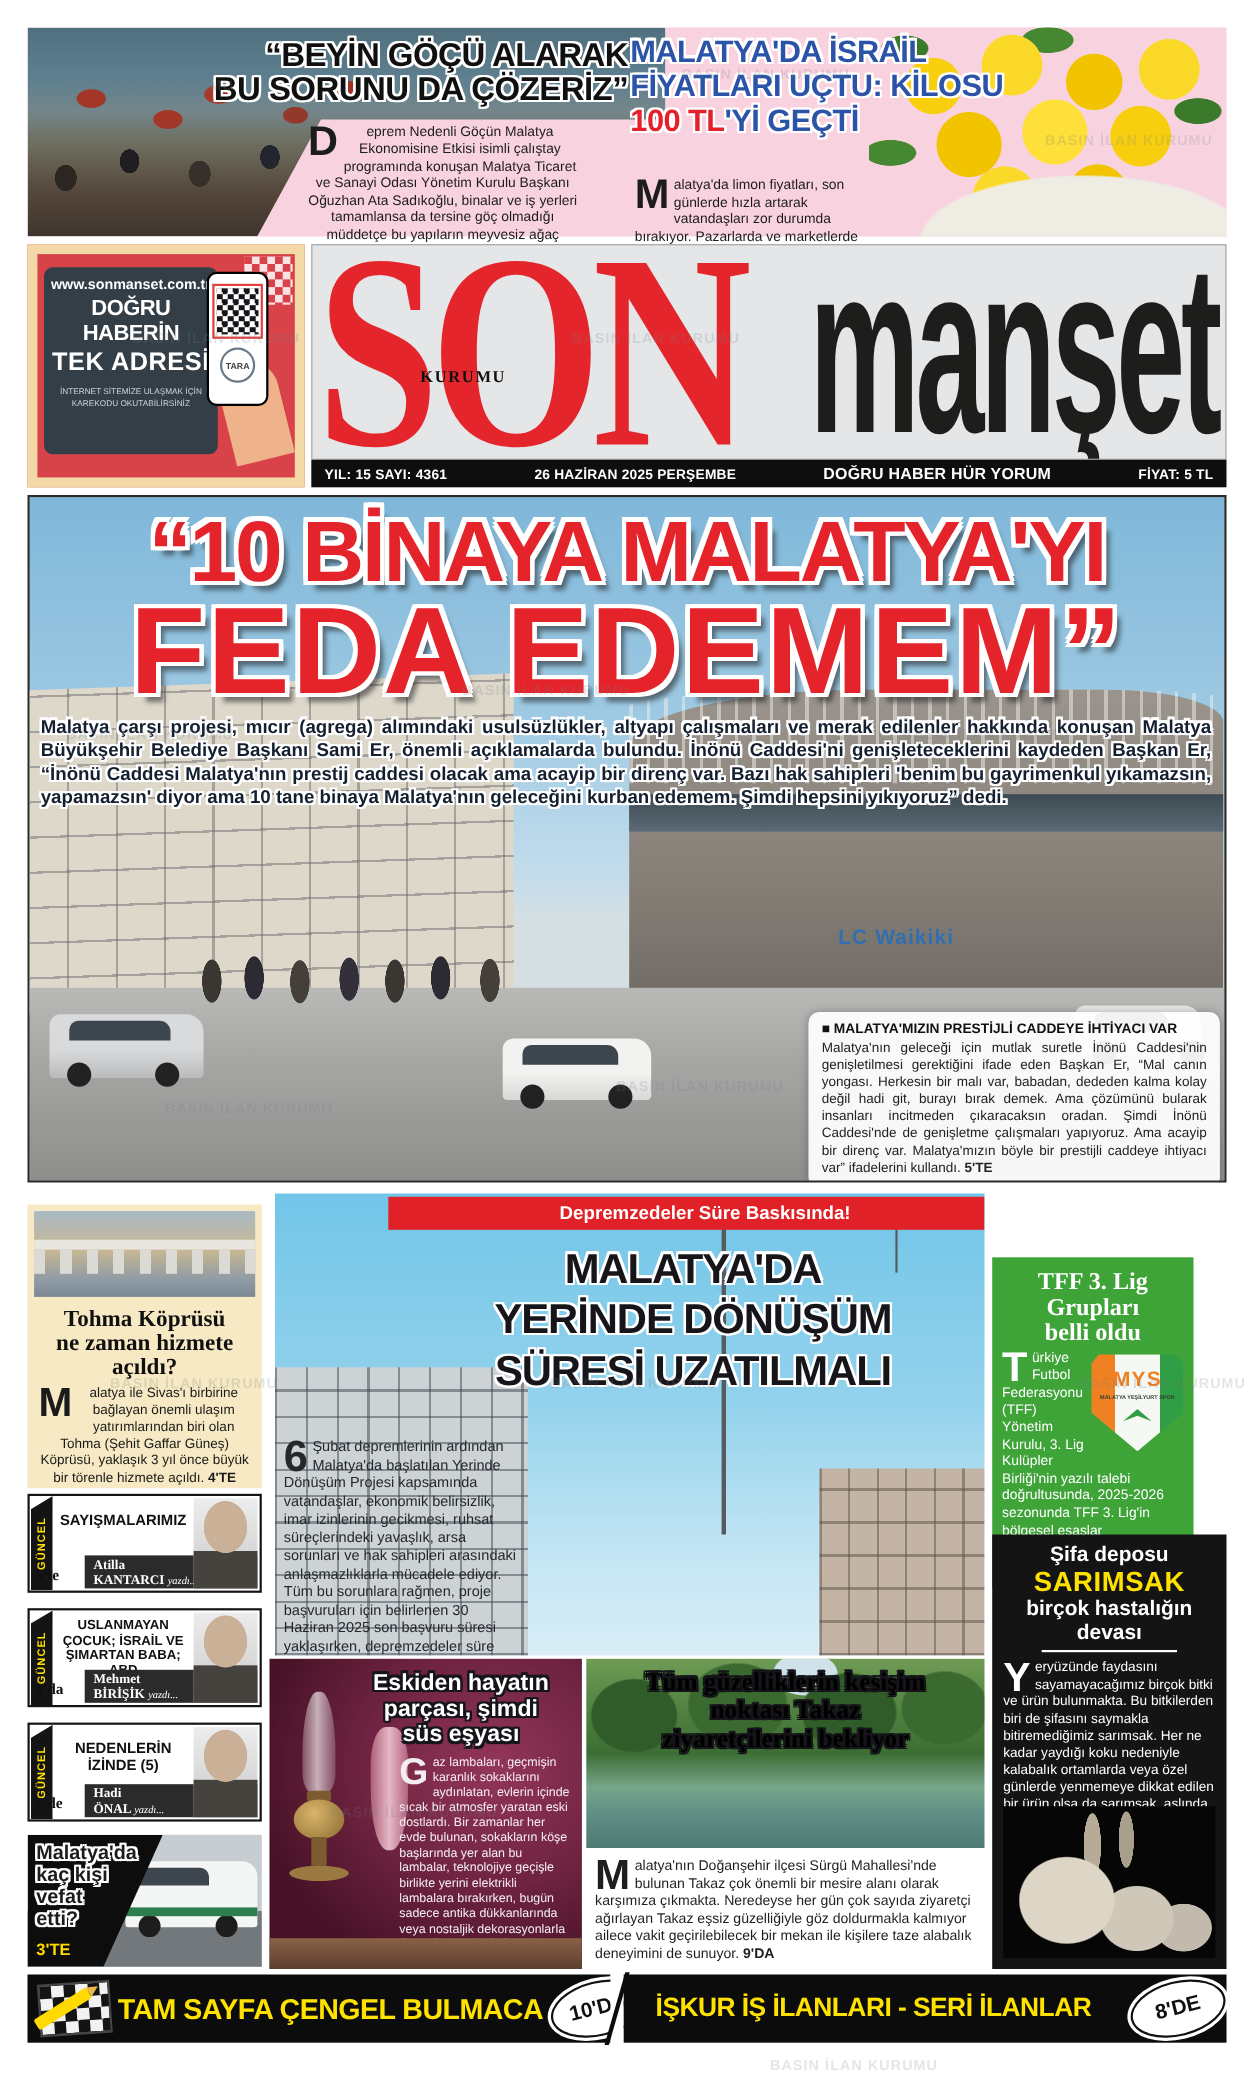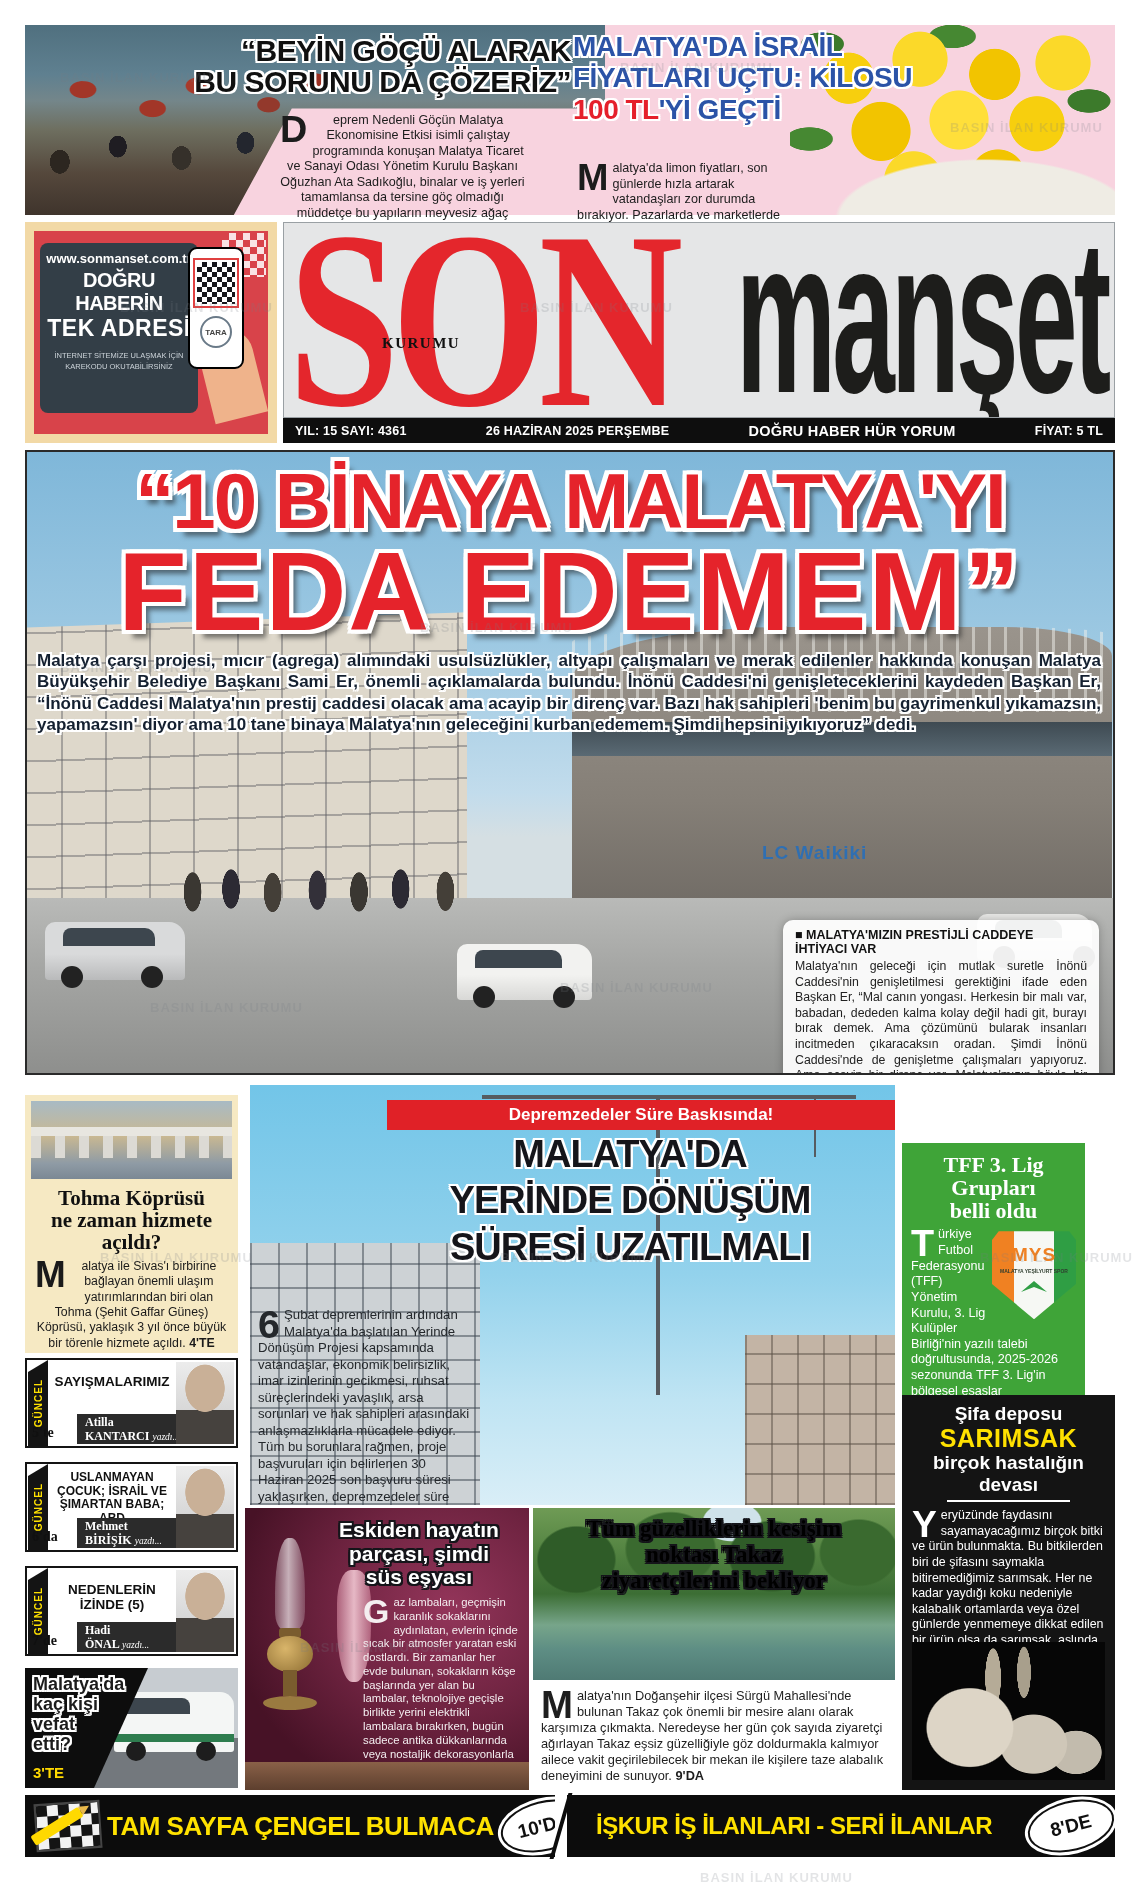--- a/index.html
+++ b/index.html
@@ -91,21 +91,21 @@
     radial-gradient(9px 20px at 87% 54%,#443f38 96%,transparent);}
   .car{position:absolute;border-radius:10px 16px 4px 4px;}
   .car::before{content:"";position:absolute;left:18px;top:6px;right:30px;height:18px;background:#3d464e;border-radius:8px 10px 0 0;}
   .car::after{content:"";position:absolute;left:16px;bottom:-8px;width:22px;height:22px;background:#222;border-radius:50%;box-shadow:80px 0 0 #222;}
   .car1{left:430px;top:492px;width:135px;height:56px;background:linear-gradient(180deg,#f2f2f0 55%,#d8d8d6);}
   .car2{left:18px;top:470px;width:140px;height:58px;background:linear-gradient(180deg,#d9dadb 55%,#b9babb);}
   .car3{left:950px;top:462px;width:115px;height:46px;background:linear-gradient(180deg,#e8e8e6 55%,#cacac8);}
   .lead-h1{left:0;right:0;top:4px;text-align:center;font-weight:bold;font-size:78px;letter-spacing:-2px;color:#e5232b;z-index:3;}
   .lead-h2{left:0;right:0;top:84px;text-align:center;font-weight:bold;font-size:112px;line-height:1;letter-spacing:2px;color:#e5232b;z-index:3;}
   .lead-deck{left:10px;top:198px;width:1064px;font-weight:bold;font-size:17px;line-height:1.25;color:#142030;text-align:justify;z-index:3;}
-  .inset{left:708px;top:468px;width:316px;background:rgba(255,255,255,.93);border-radius:10px;padding:8px 12px 10px;box-sizing:border-box;box-shadow:0 0 8px rgba(0,0,0,.25);z-index:4;margin-left:48px;}
+  .inset{left:708px;top:468px;width:374px;background:rgba(255,255,255,.93);border-radius:10px;padding:8px 12px 10px;box-sizing:border-box;box-shadow:0 0 8px rgba(0,0,0,.25);z-index:4;}
   .inset-title{font-size:12.5px;font-weight:bold;margin-bottom:3px;}
   .inset-body{font-size:12.3px;line-height:1.27;text-align:justify;color:#222;}
   
   .tohma{left:25px;top:1095px;width:213px;height:258px;background:#f6e9c3;}
   .tohma-photo{left:6px;top:6px;width:201px;height:78px;background:linear-gradient(180deg,#a8bac4 0%,#c9b892 45%,#8f9ba5 80%,#7b8894 100%);}
   .tohma-photo::before{content:"";position:absolute;left:0;right:0;top:26px;height:9px;background:#e8e6e0;}
   .tohma-photo::after{content:"";position:absolute;left:0;right:0;top:35px;height:22px;background:repeating-linear-gradient(90deg,#dcdad4 0 10px,transparent 10px 24px);}
   .tohma-title{left:0;right:0;top:92px;text-align:center;font-family:"Liberation Serif",serif;font-weight:bold;font-size:21px;line-height:1.05;color:#101010;}
   .tohma-body{left:10px;top:164px;width:193px;font-size:12.3px;line-height:1.25;text-align:center;color:#1a1a1a;}
   
@@ -134,21 +134,21 @@
   
   .trans{left:250px;top:1085px;width:645px;height:420px;overflow:hidden;
          background:linear-gradient(180deg,#72c5e8 0%,#93d2ec 45%,#bfe4f3 75%,#d9eef7 100%);}
   .craneV{left:63%;top:10px;width:4px;height:300px;background:#565b60;}
   .craneH{left:36%;top:10px;width:58%;height:4px;background:#565b60;}
   .craneH::before{content:"";position:absolute;right:40px;top:0;width:2px;height:62px;background:#565b60;}
   .scaf{left:0;bottom:0;width:230px;height:262px;background-color:#cdd2d5;
         background-image:repeating-linear-gradient(0deg,rgba(60,70,80,.5) 0 2px,transparent 2px 24px),repeating-linear-gradient(90deg,rgba(60,70,80,.5) 0 2px,transparent 2px 28px);}
   .bldg2{right:0;bottom:0;width:150px;height:170px;background-color:#c3b4a5;
         background-image:repeating-linear-gradient(0deg,rgba(90,80,70,.5) 0 2px,transparent 2px 30px),repeating-linear-gradient(90deg,rgba(90,80,70,.5) 0 2px,transparent 2px 26px);}
-  .kicker{right:0;top:15px;width:508px;height:30px;background:#e02127;color:#fff;display:flex;align-items:center;justify-content:center;font-weight:bold;font-size:17px;z-index:2;}
+  .kicker{right:0;top:3px;width:508px;height:30px;background:#e02127;color:#fff;display:flex;align-items:center;justify-content:center;font-weight:bold;font-size:17px;z-index:2;padding-left:34px;}
   .t-h{left:120px;top:46px;width:520px;text-align:center;font-weight:bold;font-size:38px;line-height:1.22;letter-spacing:-1px;color:#15151a;z-index:2;}
   .t-body{left:8px;top:222px;width:214px;font-size:13.2px;line-height:1.25;color:#24282c;z-index:2;}
   
   .tff{left:902px;top:1143px;width:183px;height:300px;background:#3fa438;color:#fff;padding:10px 9px;box-sizing:border-box;}
   .tff-t{text-align:center;font-family:"Liberation Serif",serif;font-weight:bold;font-size:22px;line-height:1.05;}
   .tff-body{margin-top:5px;font-size:12.6px;line-height:1.24;}
   .mys{float:right;width:84px;height:88px;margin:4px 0 2px 6px;text-align:center;padding-top:12px;box-sizing:border-box;
        background:linear-gradient(90deg,#f08122 0 26%,#f6f8f4 26% 74%,#2f9e44 74%);
        clip-path:polygon(8% 0,92% 0,100% 10%,100% 60%,50% 100%,0 60%,0 10%);}
   .mys-abbr{color:#f08122;font-weight:bold;font-size:19px;letter-spacing:1px;display:block;}

